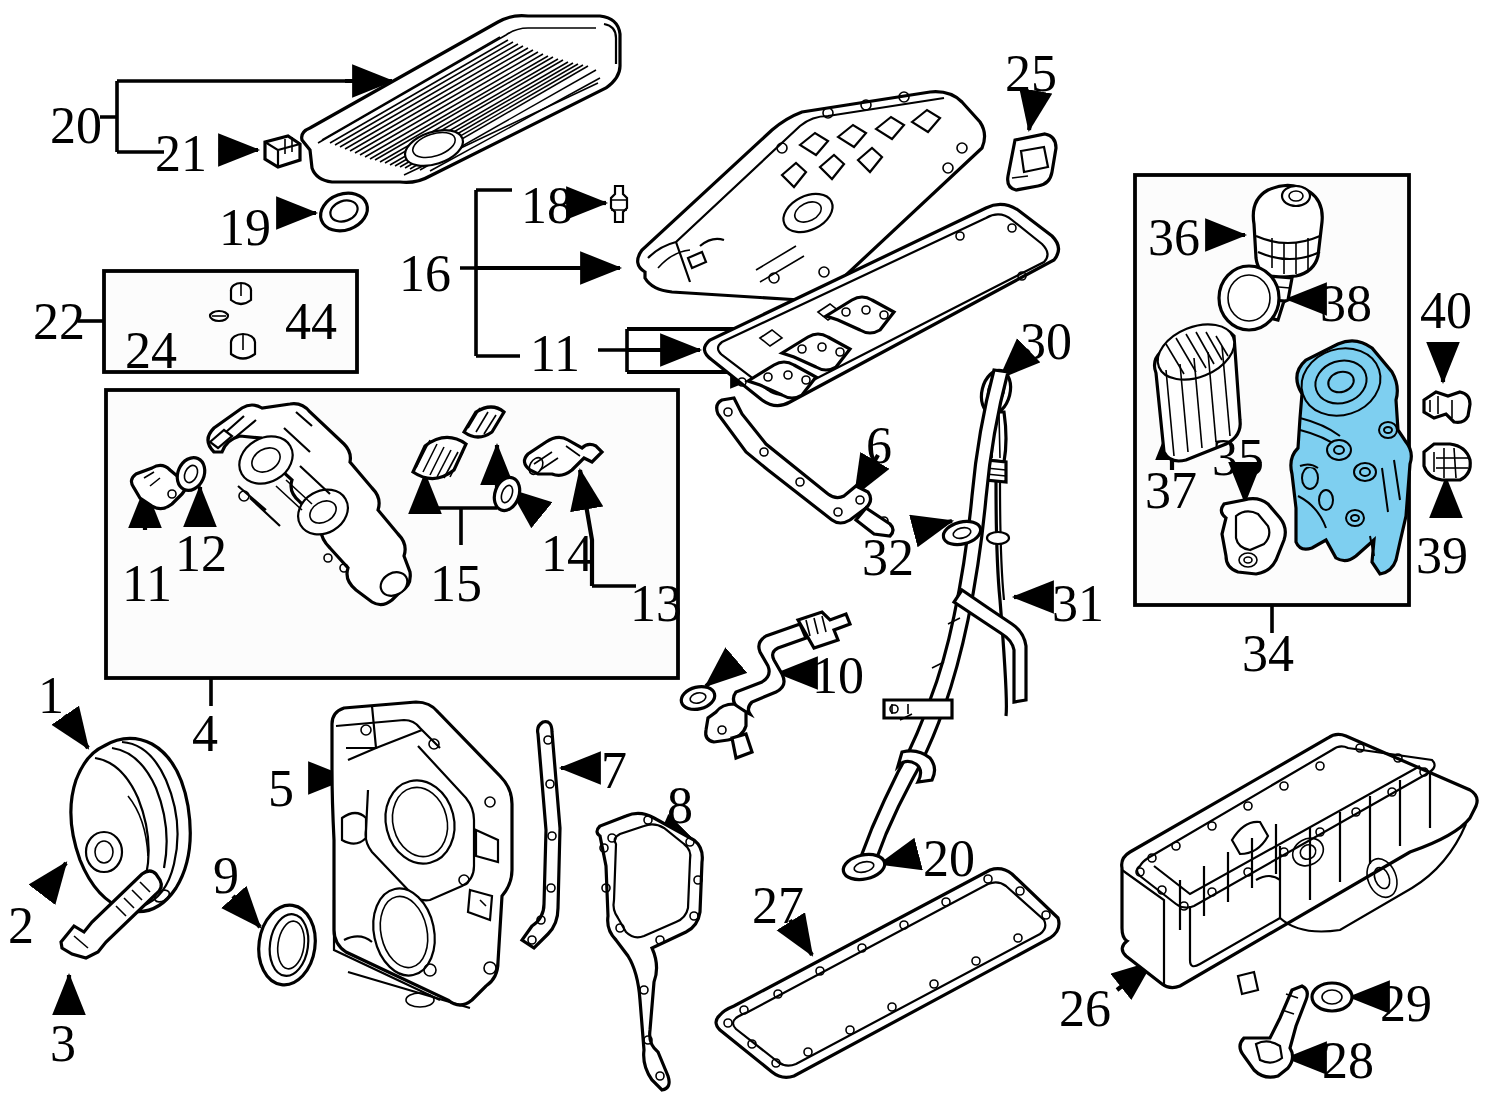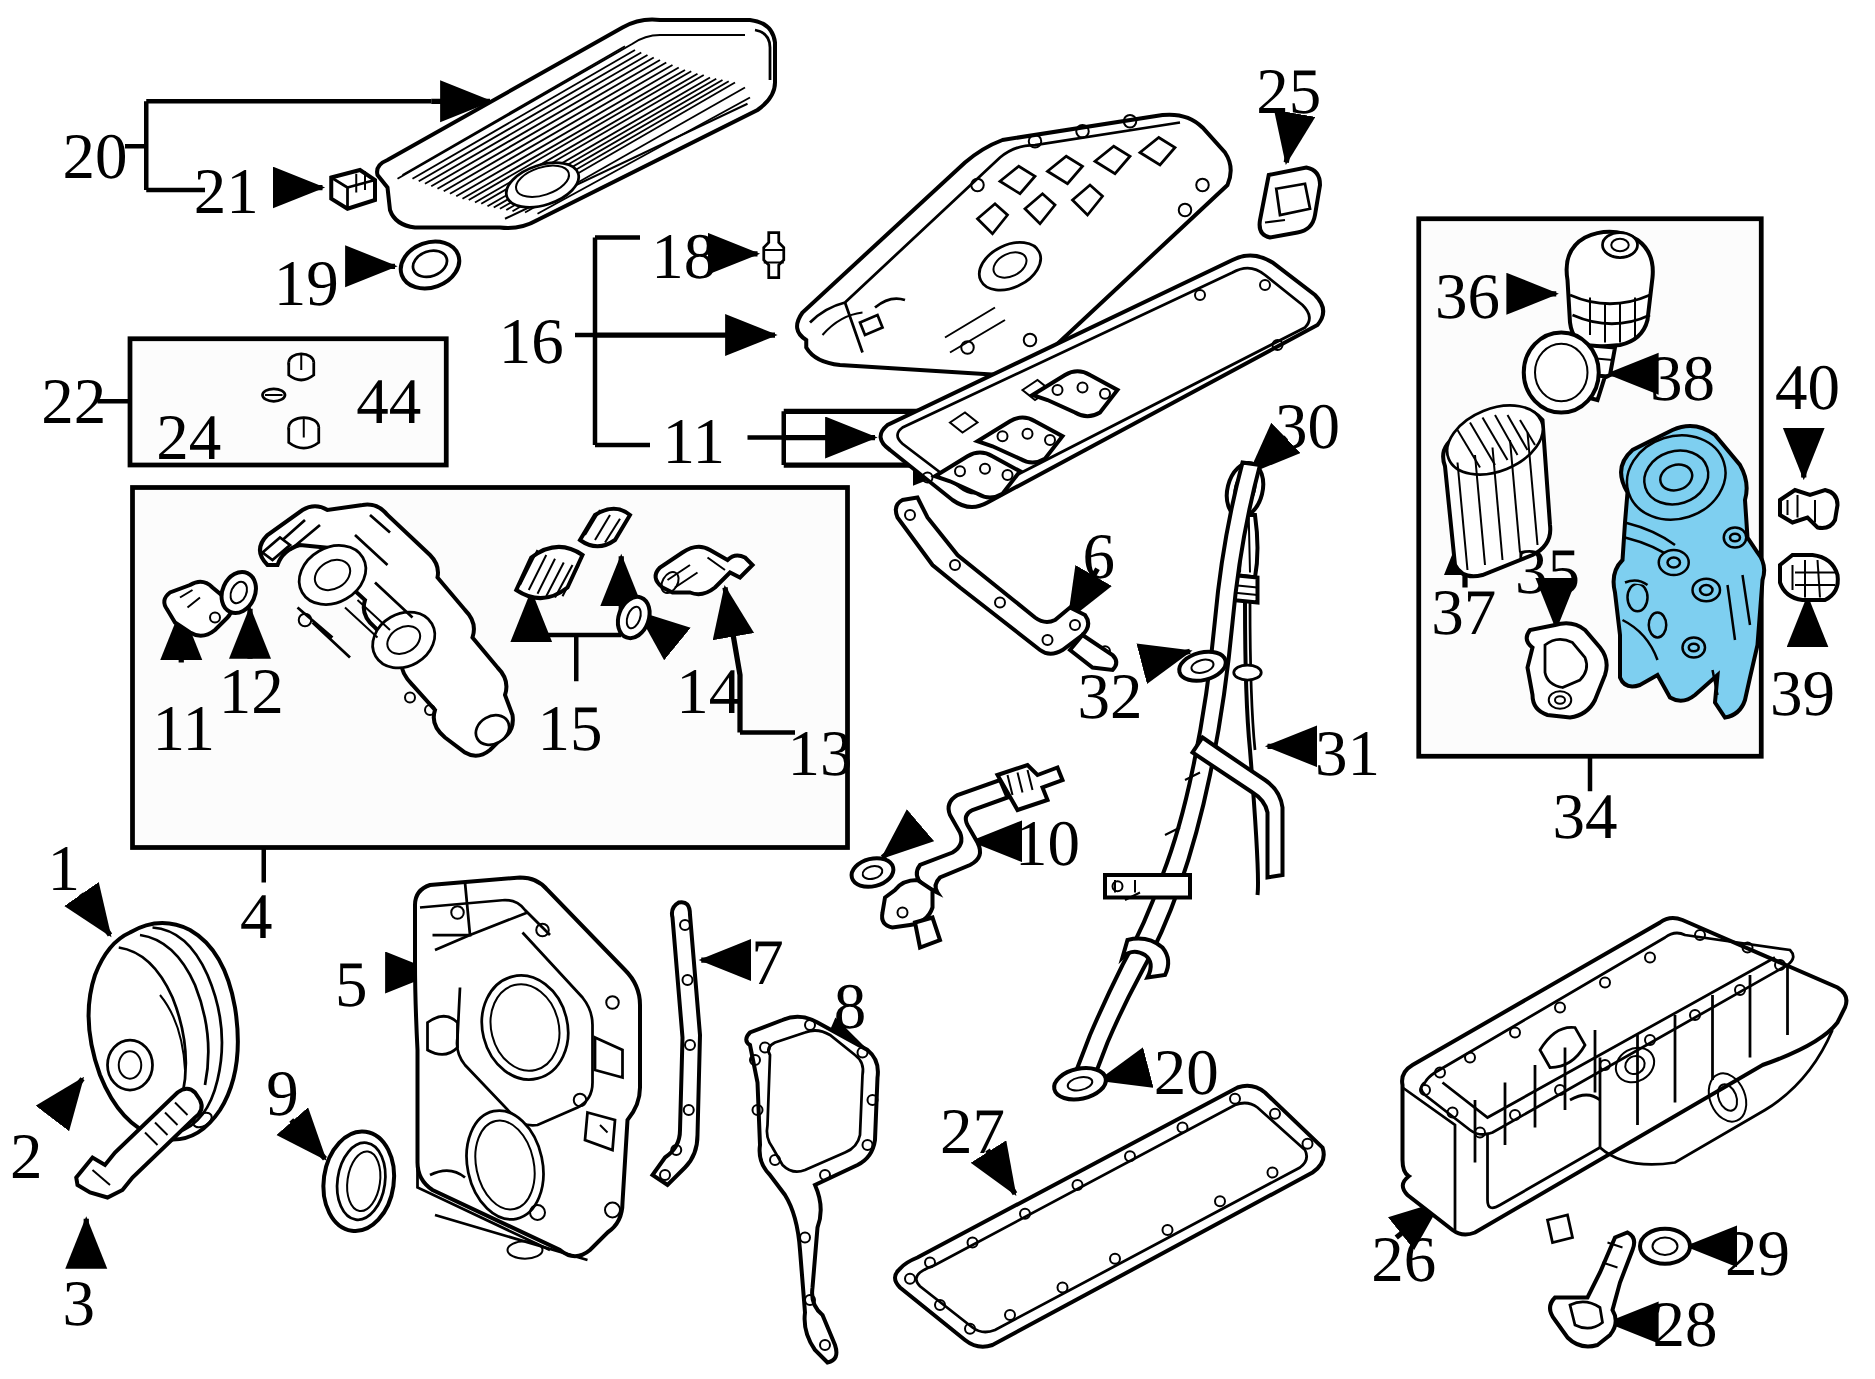--- a/index.html
+++ b/index.html
@@ -783,21 +783,21 @@
       <div class="num" style="left: 399px; top: 248px; font-size: 52px;">16</div>
       <div class="num" style="left: 530px; top: 328px; font-size: 52px;">11</div>
       <div class="num" style="left: 521px; top: 180px; font-size: 52px; text-align: center;">18</div>
       <div class="num" style="left: 219px; top: 202px; font-size: 52px;">19</div>
       <div class="num" style="left: 50px; top: 100px; font-size: 52px;">20</div>
       <div class="num" style="left: 155px; top: 128px; font-size: 52px;">21</div>
       <div class="num" style="left: 33px; top: 296px; font-size: 52px;">22</div>
       <div class="num" style="left: 285px; top: 296px; font-size: 52px;">44</div>
       <div class="num" style="left: 125px; top: 325px; font-size: 52px;">24</div>
       <div class="num" style="left: 1005px; top: 48px; font-size: 52px;">25</div>
-      <div class="num" style="left: 1059px; top: 983px; font-size: 52px; margin-left: 38px;">26</div>
+      <div class="num" style="left: 1059px; top: 983px; font-size: 52px;">26</div>
       <div class="num" style="left: 752px; top: 880px; font-size: 52px;">27</div>
       <div class="num" style="left: 1322px; top: 1035px; font-size: 52px;">28</div>
       <div class="num" style="left: 1380px; top: 978px; font-size: 52px;">29</div>
       <div class="num" style="left: 1020px; top: 316px; font-size: 52px;">30</div>
       <div class="num" style="left: 1052px; top: 578px; font-size: 52px;">31</div>
       <div class="num" style="left: 862px; top: 532px; font-size: 52px;">32</div>
       <div class="num" style="left: 923px; top: 833px; font-size: 52px;">20</div>
       <div class="num" style="left: 1242px; top: 628px; font-size: 52px;">34</div>
       <div class="num" style="left: 1212px; top: 432px; font-size: 52px;">35</div>
       <div class="num" style="left: 1148px; top: 212px; font-size: 52px;">36</div>

